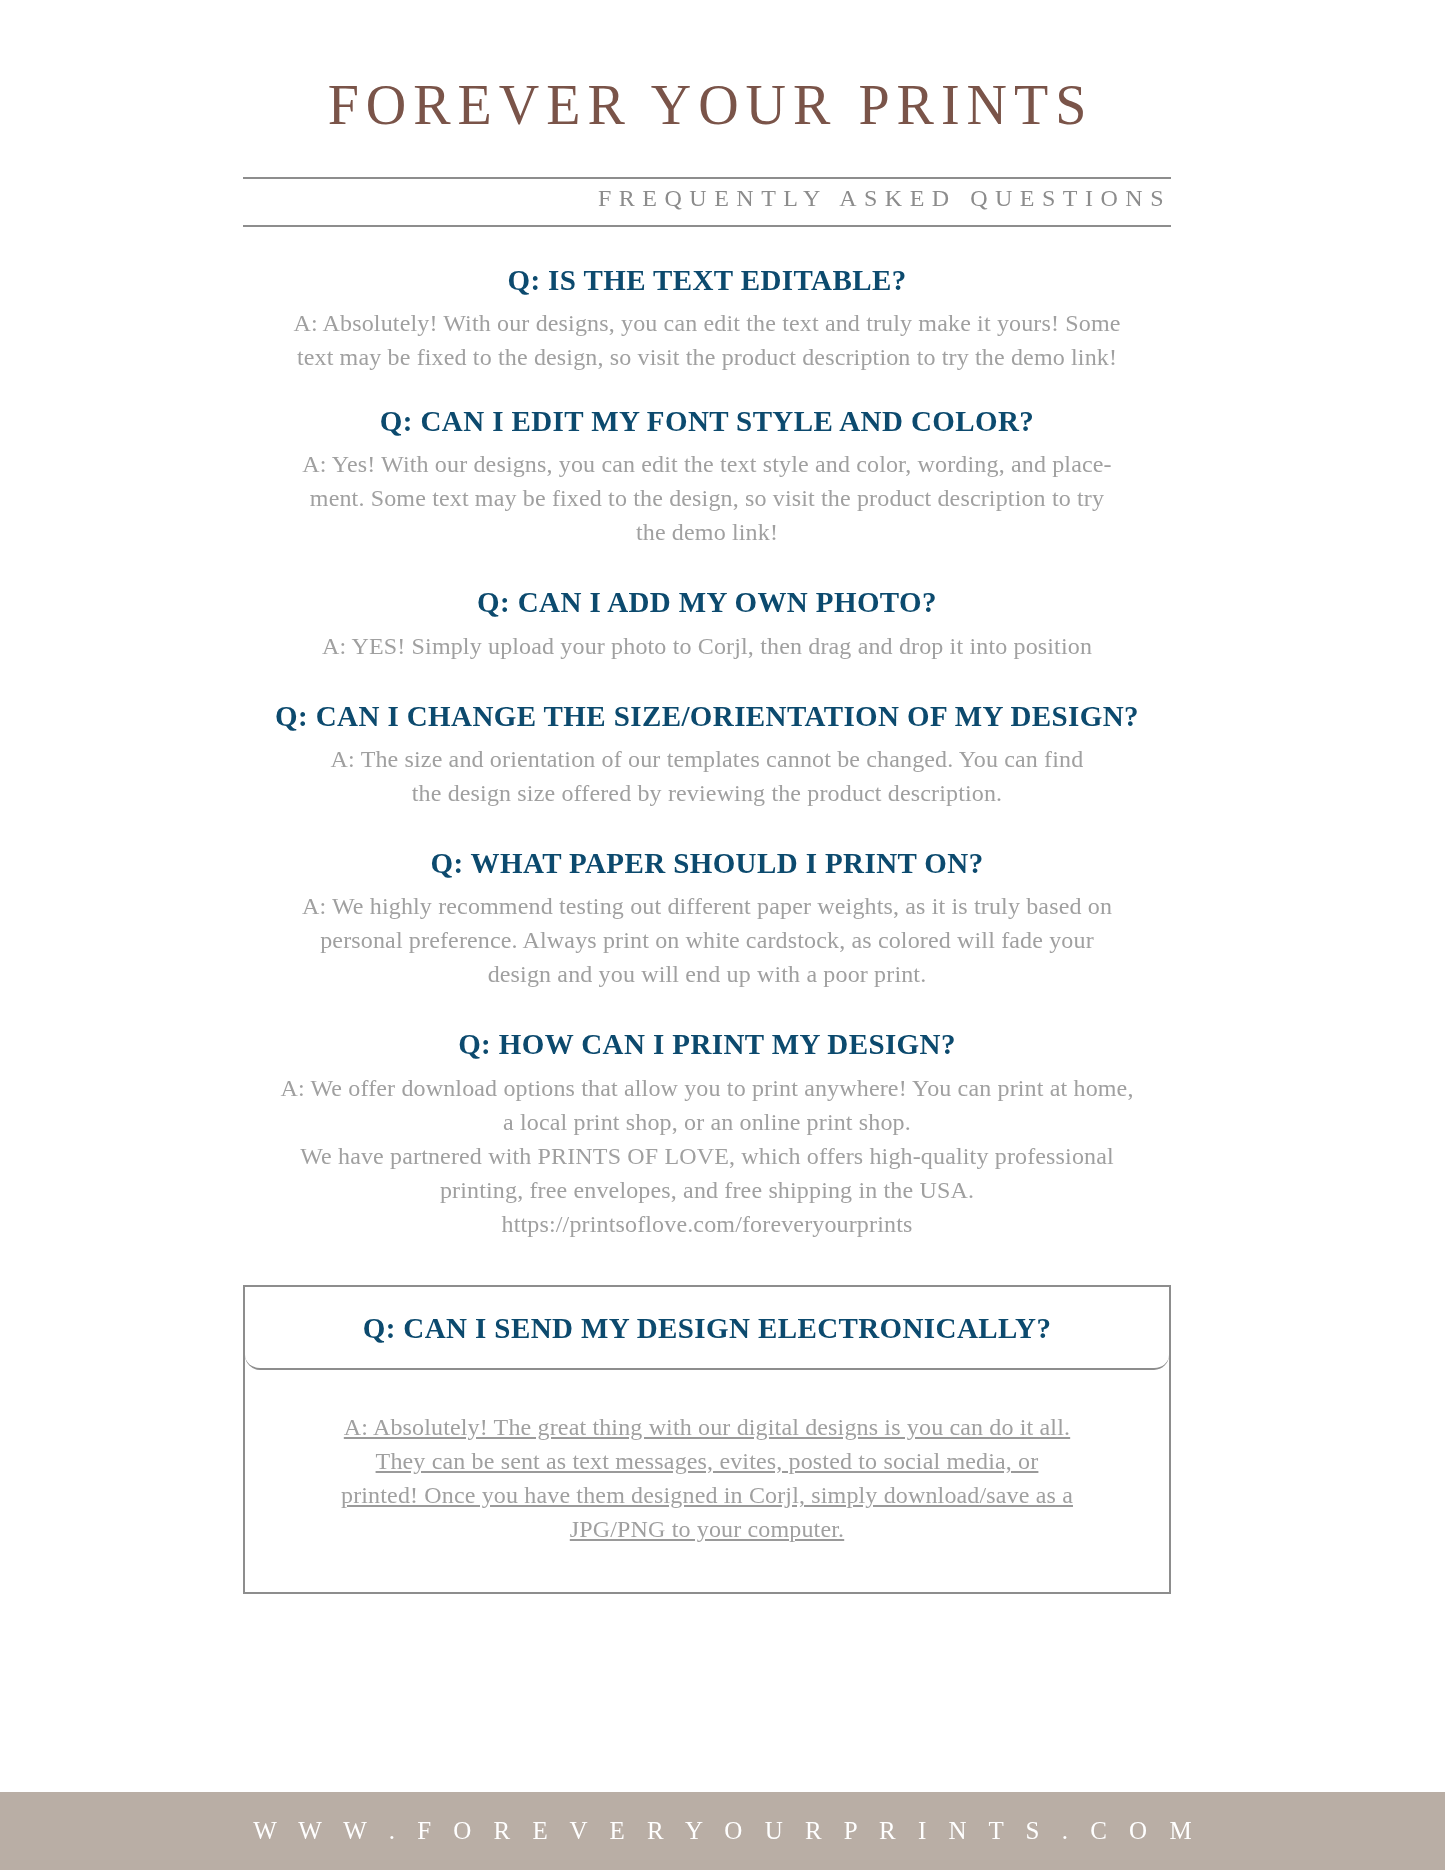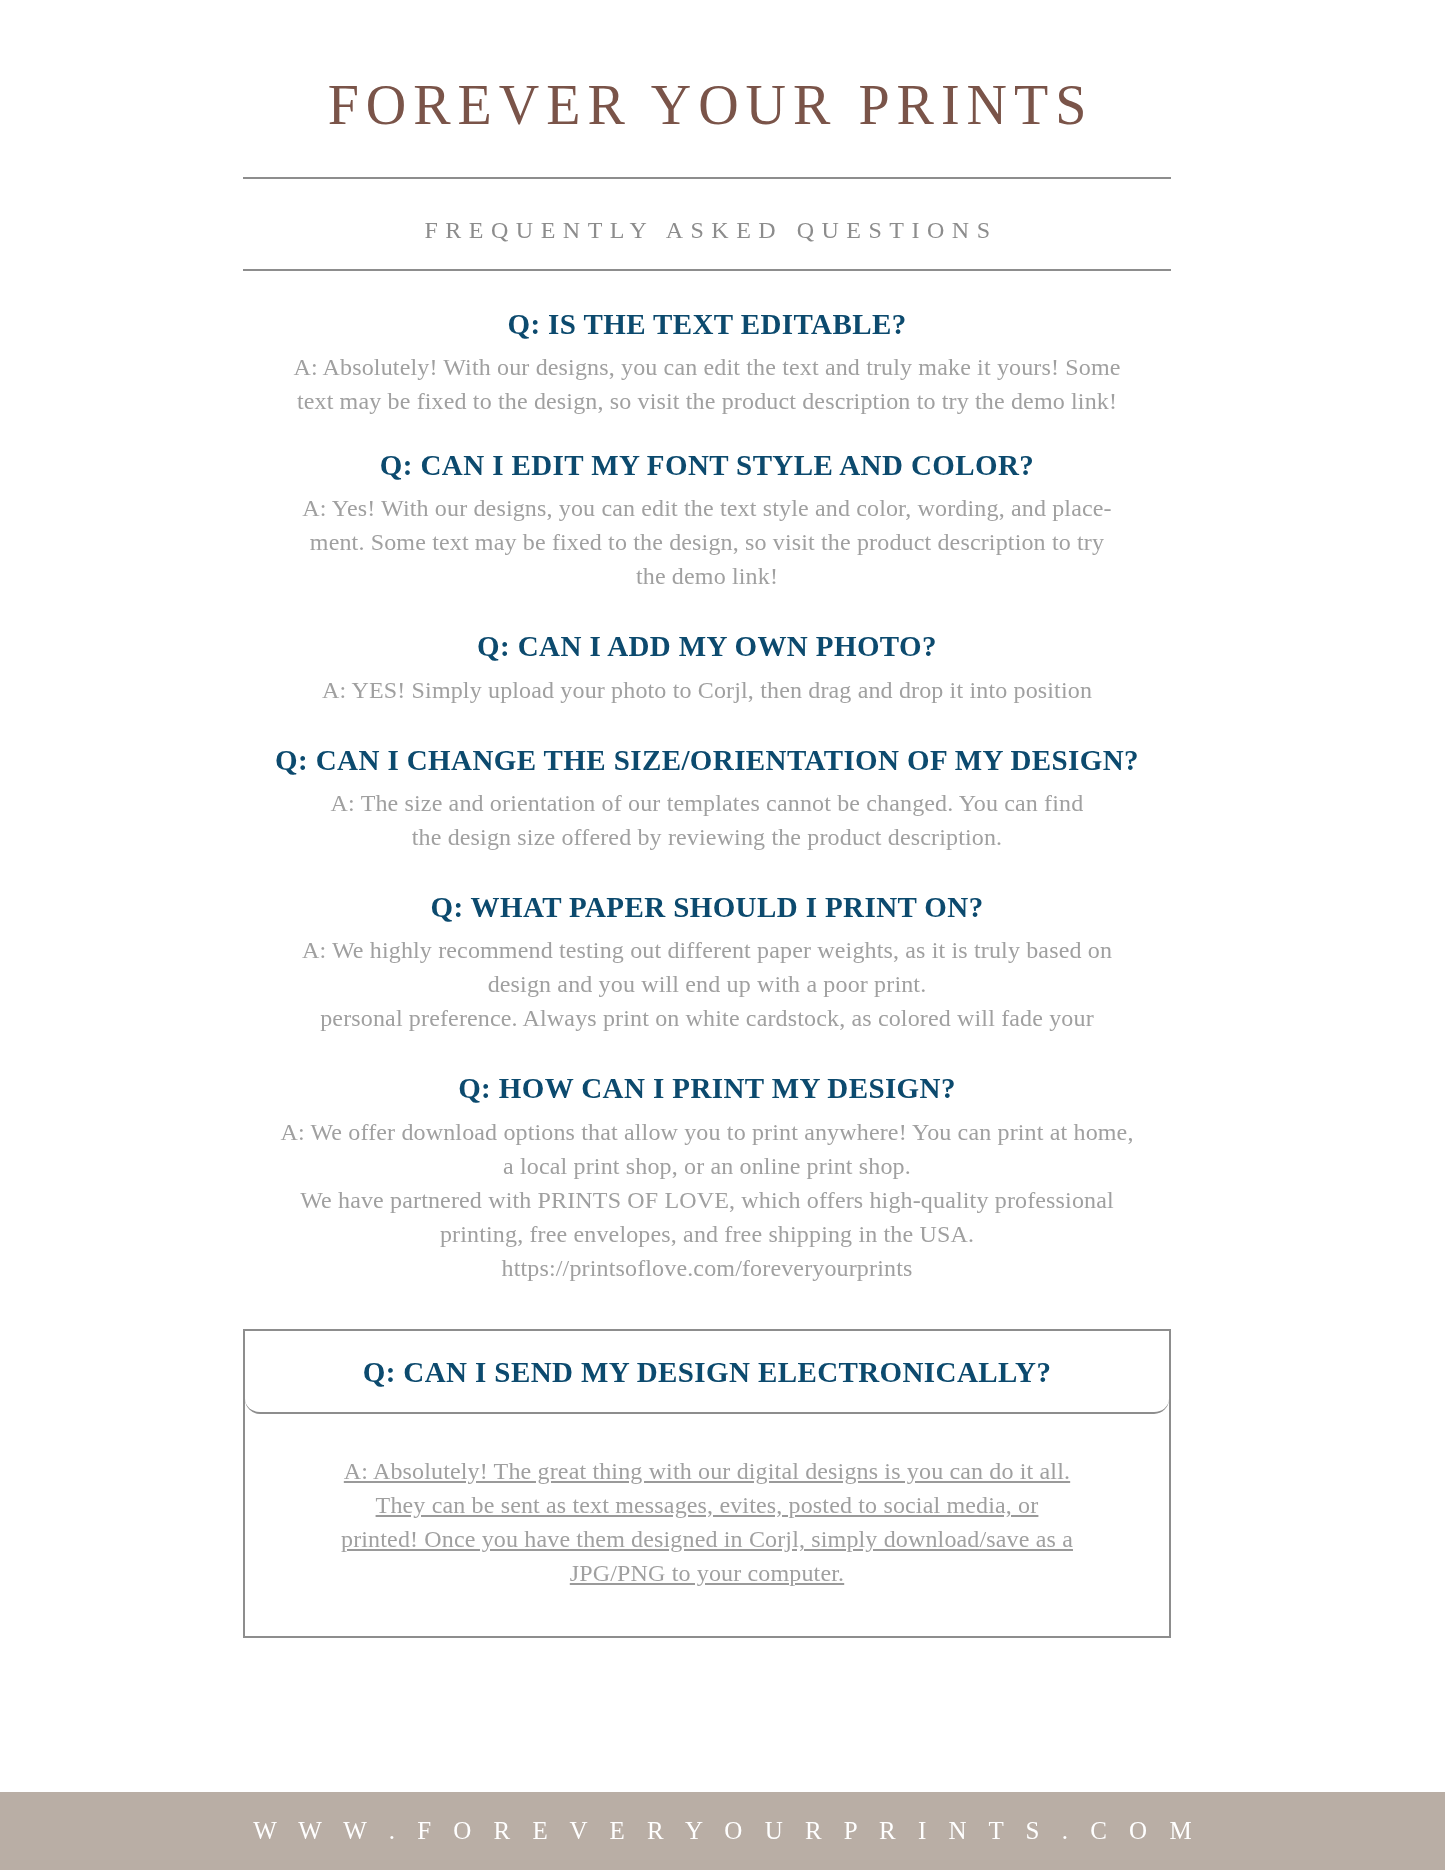--- a/index.html
+++ b/index.html
@@ -45,23 +45,23 @@
     height: 0;
     border-top: 2px solid #8d8d8d;
     margin: 0 auto;
     width: 928px;
   }
   .rule-top { margin-top: 42px; }
   .rule-bottom { margin-top: 0; }
 
   .subtitle-band {
     width: 928px;
-    margin: 12px auto;
-    text-align: center;
-    padding: 26px 0 13px 0;
+    margin: 0 auto;
+    text-align: right;
+    padding: 6px 0 13px 0;
   }
   .subtitle {
     font-size: 24px;
     letter-spacing: 7.5px;
     color: #8c8c8c;
     padding-left: 8px;
     display: inline-block;
   }
 
   
@@ -178,22 +178,22 @@
       <p class="answer">
         <span class="line">A: The size and orientation of our templates cannot be changed. You can find</span>
         <span class="line">the design size offered by reviewing the product description.</span>
       </p>
     </div>
 
     <div class="faq-block gap-md">
       <p class="question">Q: WHAT PAPER SHOULD I PRINT ON?</p>
       <p class="answer">
         <span class="line">A: We highly recommend testing out different paper weights, as it is truly based on</span>
+        <span class="line">personal preference. Always print on white cardstock, as colored will fade your</span>
         <span class="line">design and you will end up with a poor print.</span>
-        <span class="line">personal preference. Always print on white cardstock, as colored will fade your</span>
       </p>
     </div>
 
     <div class="faq-block">
       <p class="question">Q: HOW CAN I PRINT MY DESIGN?</p>
       <p class="answer">
         <span class="line">A: We offer download options that allow you to print anywhere! You can print at home,</span>
         <span class="line">a local print shop, or an online print shop.</span>
         <span class="line">We have partnered with PRINTS OF LOVE, which offers high-quality professional</span>
         <span class="line">printing, free envelopes, and free shipping in the USA.</span>

